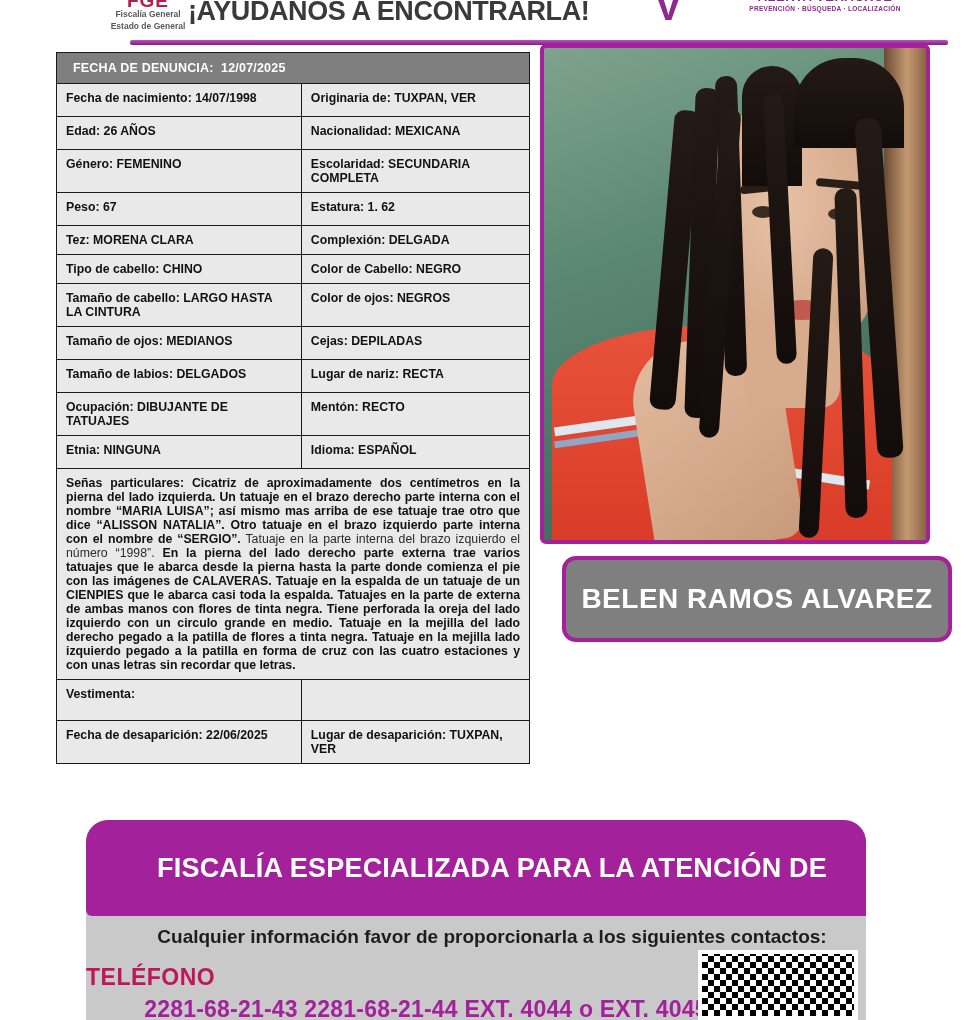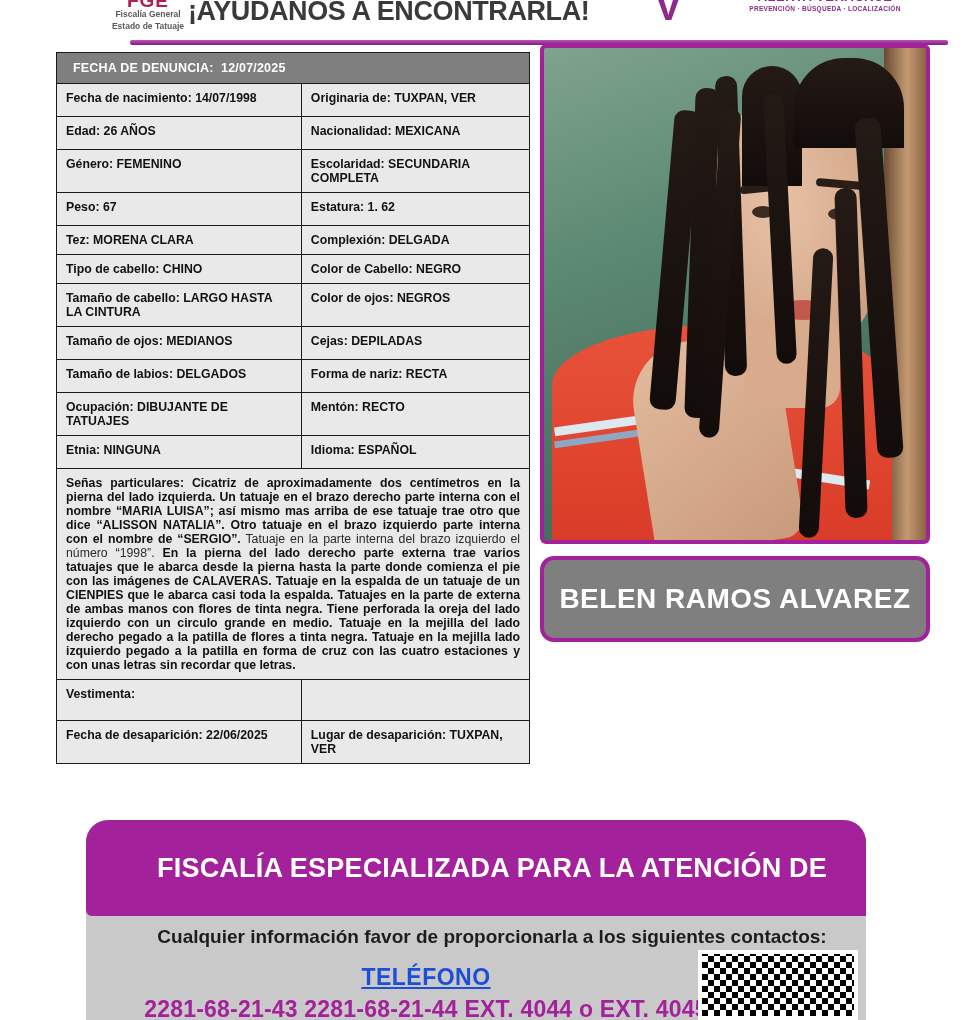--- a/index.html
+++ b/index.html
@@ -143,21 +143,21 @@
     position:absolute;background:#3b2b20;border-radius:50%;
     width:22px;height:12px;
   }
   .photo-frame .lips{
     position:absolute;left:232px;top:252px;width:54px;height:20px;
     background:#c2594f;border-radius:50%;
   }
 
   
   .name-banner{
-    position:absolute;left:540px;top:556px;width:390px;height:86px;
+    position:absolute;left:562px;top:556px;width:390px;height:86px;
     background:#7f7f7f;
     border:4px solid #a3219b;
     border-radius:14px;
     box-sizing:border-box;
     display:flex;align-items:center;justify-content:center;
   }
   .name-banner span{
     color:#ffffff;font-size:28px;font-weight:bold;letter-spacing:0.5px;
   }
 
@@ -177,22 +177,22 @@
   }
   .footer-banner div{
     color:#ffffff;font-size:27px;font-weight:bold;line-height:32px;
     letter-spacing:0.2px;
   }
   .contact-line{
     position:absolute;left:0;top:106px;width:812px;text-align:center;
     font-size:19px;font-weight:bold;color:#1d1d1d;
   }
   .tel-label{
-    position:absolute;left:0;top:144px;width:680px;text-align:center;
-    font-size:23px;font-weight:bold;color:#1d4ed8;letter-spacing:0.5px;text-decoration:underline;
+    position:absolute;left:0;top:144px;width:680px;text-align:left;
+    font-size:23px;font-weight:bold;color:#be185d;letter-spacing:0.5px;
   }
   .tel-numbers{
     position:absolute;left:0;top:176px;width:680px;text-align:center;
     font-size:23px;font-weight:bold;color:#a3219b;letter-spacing:0.2px;
     white-space:nowrap;
   }
   .qr-box{
     position:absolute;left:612px;top:130px;width:160px;height:70px;
     background:#ffffff;padding:4px;box-sizing:border-box;
   }
@@ -204,21 +204,21 @@
     background-blend-mode:difference;
   }
 </style>
 </head>
 <body>
 
 <div class="header">
   <div class="logo-left">
     <div class="fge">FGE</div>
     <div class="sub">Fiscalía General</div>
-    <div class="sub">Estado de Tatuaje</div>
+    <div class="sub">Estado de General</div>
   </div>
 
   <div class="headline">¡AYÚDANOS A ENCONTRARLA!</div>
 
   <div class="v-logo">V</div>
 
   <div class="logo-right">
     <div class="lr-top">ALERTA VERACRUZ</div>
     <div class="lr-sub">PREVENCIÓN · BÚSQUEDA · LOCALIZACIÓN</div>
   </div>
@@ -261,21 +261,21 @@
   <tr>
         <td class="col-l">Tamaño de cabello: LARGO HASTA LA CINTURA</td>
         <td class="col-r">Color de ojos: NEGROS</td>
       </tr>
   <tr>
         <td class="col-l cell-pad">Tamaño de ojos: MEDIANOS</td>
         <td class="col-r">Cejas: DEPILADAS</td>
       </tr>
   <tr>
         <td class="col-l cell-pad">Tamaño de labios: DELGADOS</td>
-        <td class="col-r">Forma de nariz: RECTA</td>
+        <td class="col-r">Lugar de nariz: RECTA</td>
       </tr>
   <tr>
         <td class="col-l">Ocupación: DIBUJANTE DE TATUAJES</td>
         <td class="col-r">Mentón: RECTO</td>
       </tr>
   <tr>
         <td class="col-l cell-pad">Etnia: NINGUNA</td>
         <td class="col-r">Idioma: ESPAÑOL</td>
       </tr>
 

